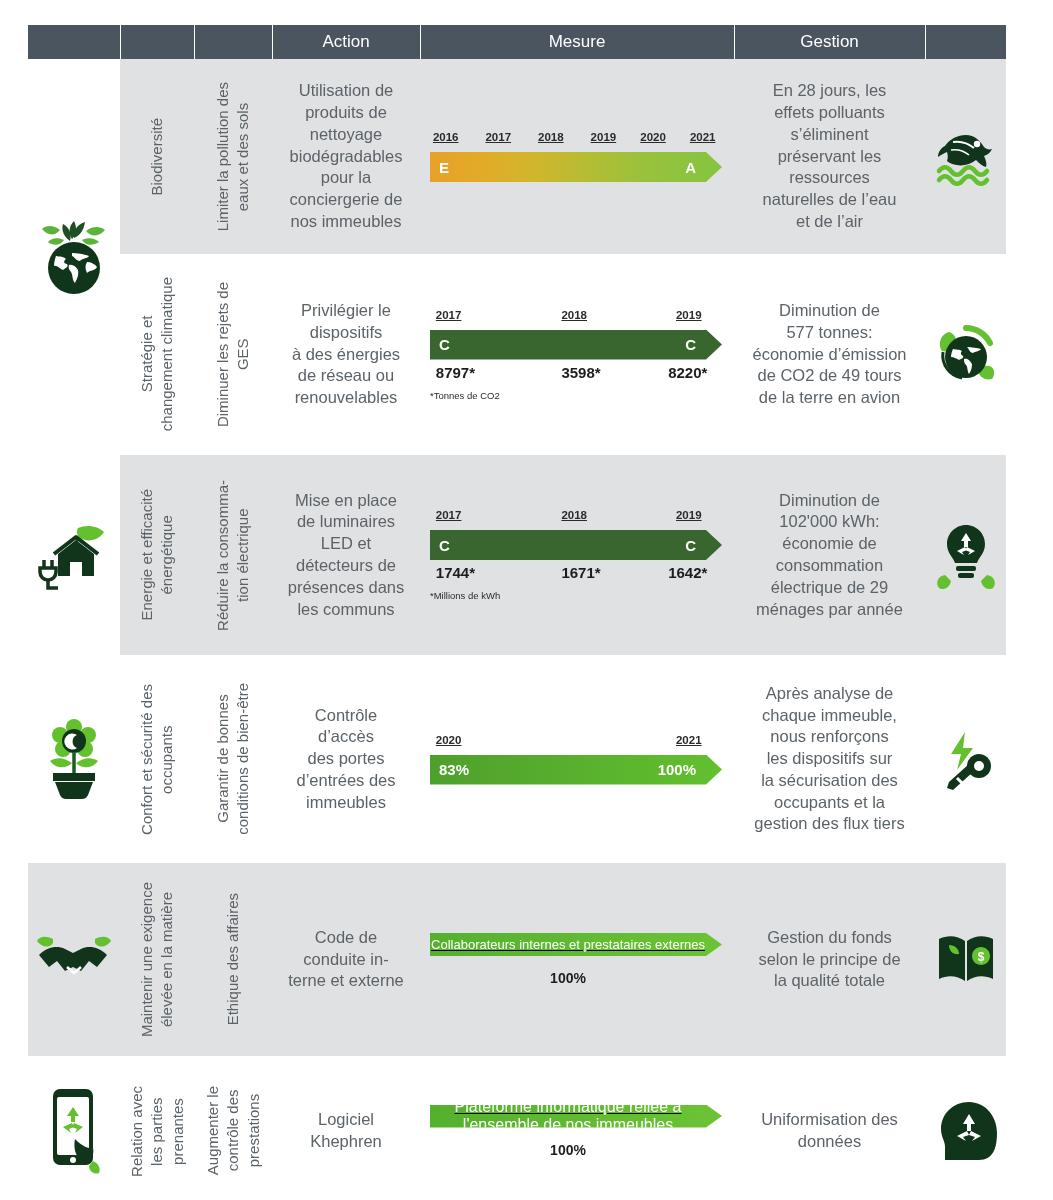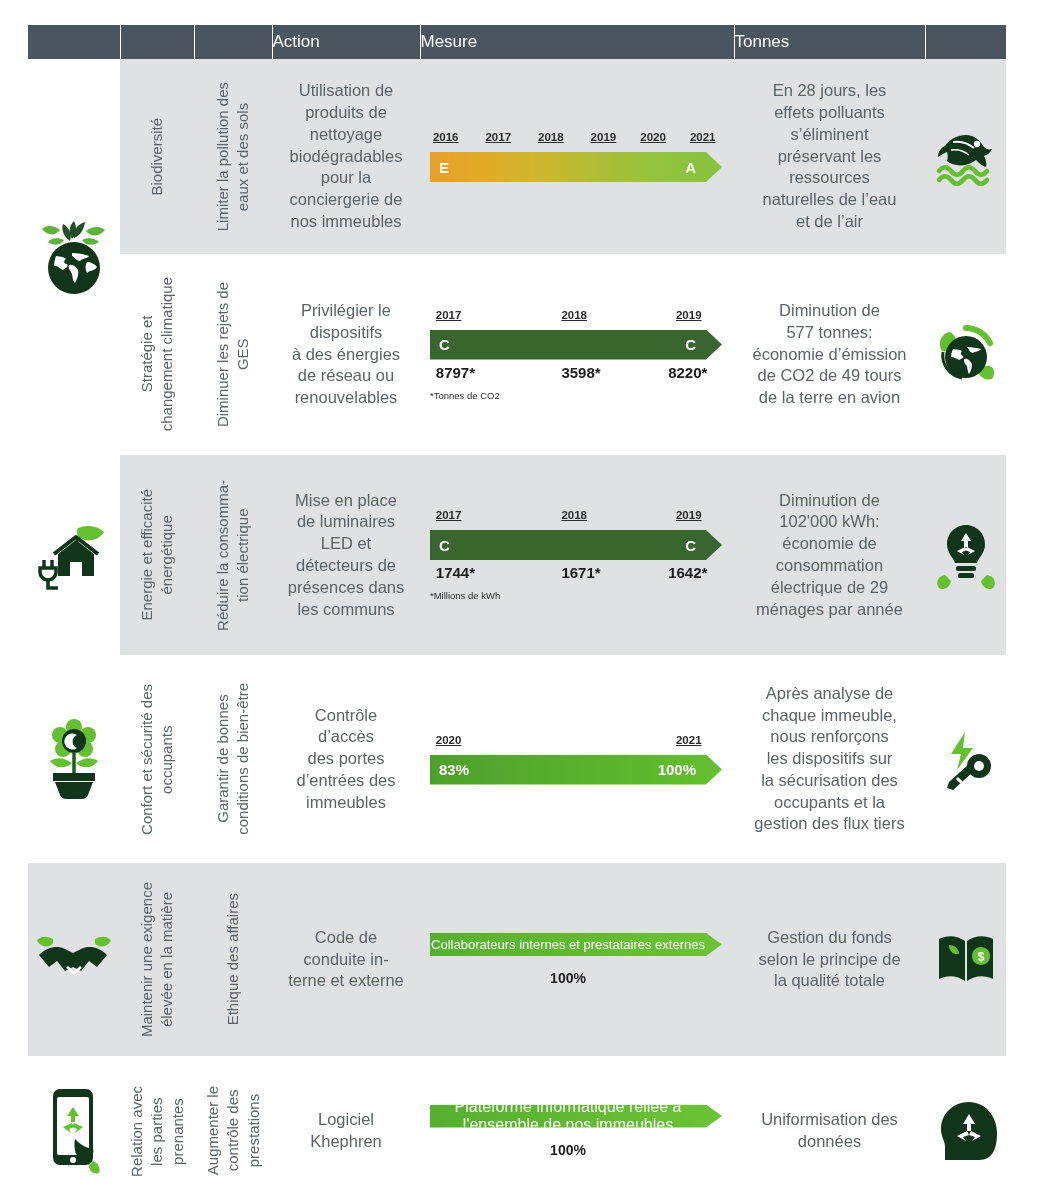--- a/index.html
+++ b/index.html
@@ -22,21 +22,21 @@
     table-layout: fixed;
   }
   table.csr td, table.csr th { padding: 0; vertical-align: middle; border: 0; }
 
   
   .hdr { background: #4a5560; height: 34px; }
   .hdr .hcell {
     color: #ffffff;
     font-size: 17px;
     font-weight: 400;
-    text-align: left;
+    text-align: center;
     height: 34px;
     line-height: 34px;
     border-right: 1px solid #ffffff;
     margin-top: 36px;
   }
   .hdr .hcell.last { border-right: 0; }
 
   
   col.c-icon-l { width: 92px; }
   col.c-theme  { width: 74px; }
@@ -106,21 +106,21 @@
     white-space: nowrap;
     text-decoration: underline;
   }
   .arrowrow { position: relative; height: 30px; }
   .arrow {
     position: absolute; left: 0; top: 0;
     height: 30px; width: 100%;
     clip-path: polygon(0 0, calc(100% - 16px) 0, 100% 50%, calc(100% - 16px) 100%, 0 100%);
     display: flex; align-items: center;
   }
-  .arrow.thin { height: 23px; }
+  .arrow.thin { height: 23px; text-decoration: underline; }
   .arrowrow.thin { height: 23px; }
   .arrow .lab-l, .arrow .lab-r {
     position: absolute;
     color: #ffffff;
     font-weight: bold;
     font-size: 15px;
   }
   .arrow .lab-l { left: 9px; }
   .arrow .lab-r { right: 26px; }
   .arrow .lab-c {
@@ -162,21 +162,21 @@
         <col class="c-icon-r">
     </colgroup>
 
     <tbody>
         <tr class="hdr">
       <td class="hcell"></td>
       <td class="hcell"></td>
       <td class="hcell"></td>
       <td class="hcell">Action</td>
       <td class="hcell">Mesure</td>
-      <td class="hcell">Tonnes</td>
+      <td class="hcell">Gestion</td>
       <td class="hcell last"></td>
     </tr>
 
     <tr style="height:195px">
       <td class="cell" rowspan="2">
         <div class="iconbox">
           <svg width="64" height="78" viewBox="0 0 64 78">
             <g fill="#1f4f22">
               <path d="M32 20c-1 -8 4 -14 11 -16 -1 7 -4 13 -11 16z"></path>
               <path d="M30 21c-4 -6 -3 -13 2 -18 3 6 3 13 -2 18z"></path>

